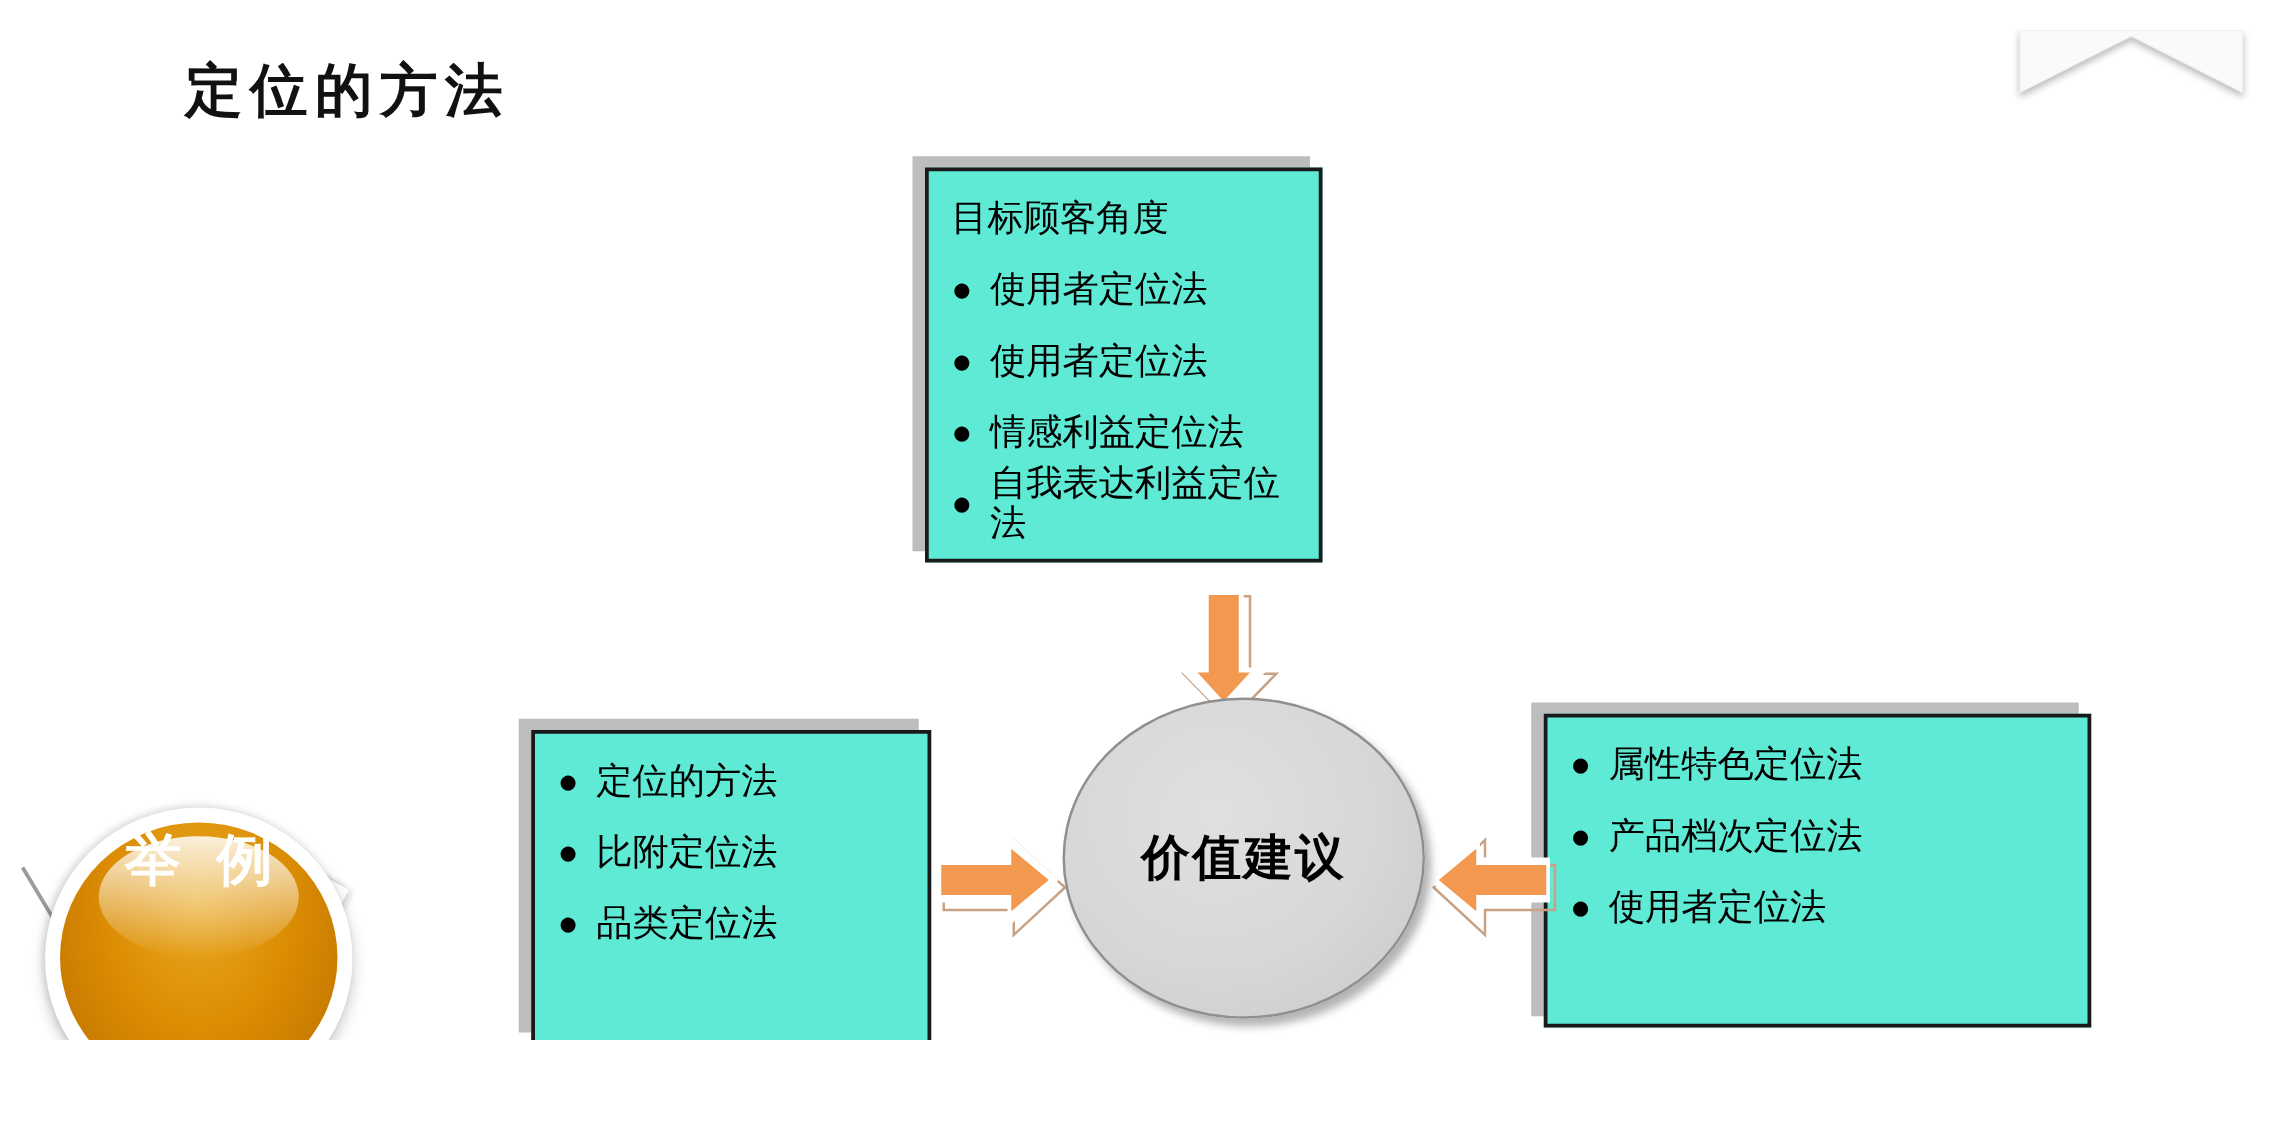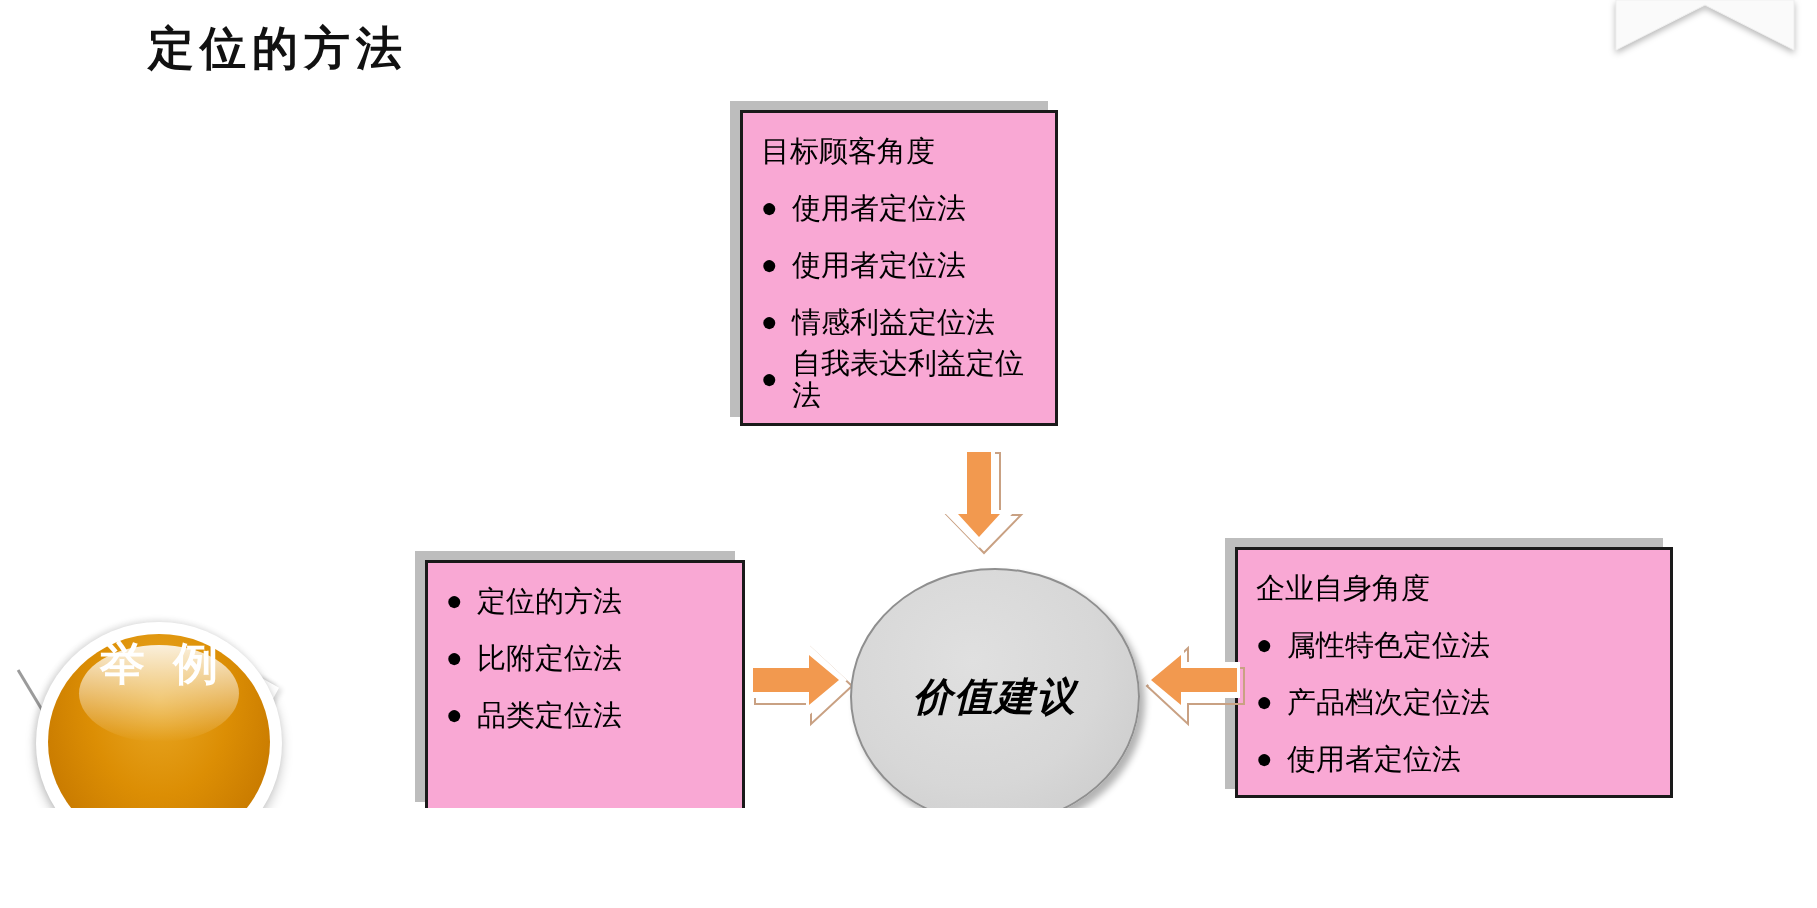--- a/index.html
+++ b/index.html
@@ -1,52 +1,51 @@
 <!DOCTYPE html>
 <html><head>
 <meta charset="utf-8">
 <style>
   html,body{margin:0;padding:0;background:#ffffff;}
   body{font-family:"Liberation Sans",sans-serif;}
-  #canvas{position:relative;width:1817px;height:808px;background:#ffffff;overflow:hidden;}
+  #canvas{position:relative;width:1817px;height:808px;background:#ffffff;overflow:hidden;margin-top:24px;}
 
   
   .slide-title{
     position:absolute;left:148px;top:18px;
     font-family:"Liberation Serif",serif;
     font-size:46px;font-weight:bold;color:#111;letter-spacing:6px;
   }
 
   
   .ribbon{position:absolute;left:1614px;top:0;width:182px;height:60px;
     filter:drop-shadow(0 3px 3px rgba(0,0,0,.28));}
 
   
   .gbox{
-    position:absolute;background:#f9a8d4;border:3px solid #1A1A1A;
+    position:absolute;background:#5eead4;border:3px solid #1A1A1A;
     box-shadow:-10px -9px 0 0 #BDBDBD;
     box-sizing:border-box;padding:10px 18px 0 18px;color:#000;
   }
   .gbox .row{display:flex;align-items:center;height:57px;font-size:29px;line-height:1.1;}
   .gbox .hdr{font-size:29px;}
   .gbox .dot{font-size:28px;line-height:1;margin-right:14px;transform:translateY(-1px);}
   #box-top{left:740px;top:110px;width:318px;height:316px;}
   #box-left{left:425px;top:560px;width:320px;height:251px;}
   #box-right{left:1235px;top:547px;width:438px;height:251px;}
 
   
   .ellipse{
-    position:absolute;left:850px;top:568px;width:290px;height:257px;
+    position:absolute;left:850px;top:534px;width:290px;height:257px;
     border-radius:50%;
     background:radial-gradient(ellipse at 42% 36%,#E0E0E0 0%,#D7D7D7 55%,#C8C8C8 100%);
     border:2px solid #8F8F8F;
     box-shadow:5px 6px 7px rgba(0,0,0,.30);
     display:flex;flex-direction:column;align-items:center;justify-content:center;
     box-sizing:border-box;
-    font-style:italic;
   }
   .ellipse .eline{font-size:39px;font-weight:bold;color:#000;line-height:48px;letter-spacing:2px;}
 
   
   .arrow{position:absolute;}
   #arrow-down{left:934px;top:448px;}
   #arrow-to-right{left:750px;top:638px;}
   #arrow-to-left{left:1140px;top:638px;}
 
   
@@ -126,21 +125,20 @@
       <span class="dot">●</span>
       <span>比附定位法</span>
     </div>
     <div class="row">
       <span class="dot">●</span>
       <span>品类定位法</span>
     </div>
   </div>
 
   <div class="gbox" id="box-right">
-    <div class="row hdr">企业自身角度</div>
     <div class="row">
       <span class="dot">●</span>
       <span>属性特色定位法</span>
     </div>
     <div class="row">
       <span class="dot">●</span>
       <span>产品档次定位法</span>
     </div>
     <div class="row">
       <span class="dot">●</span>

